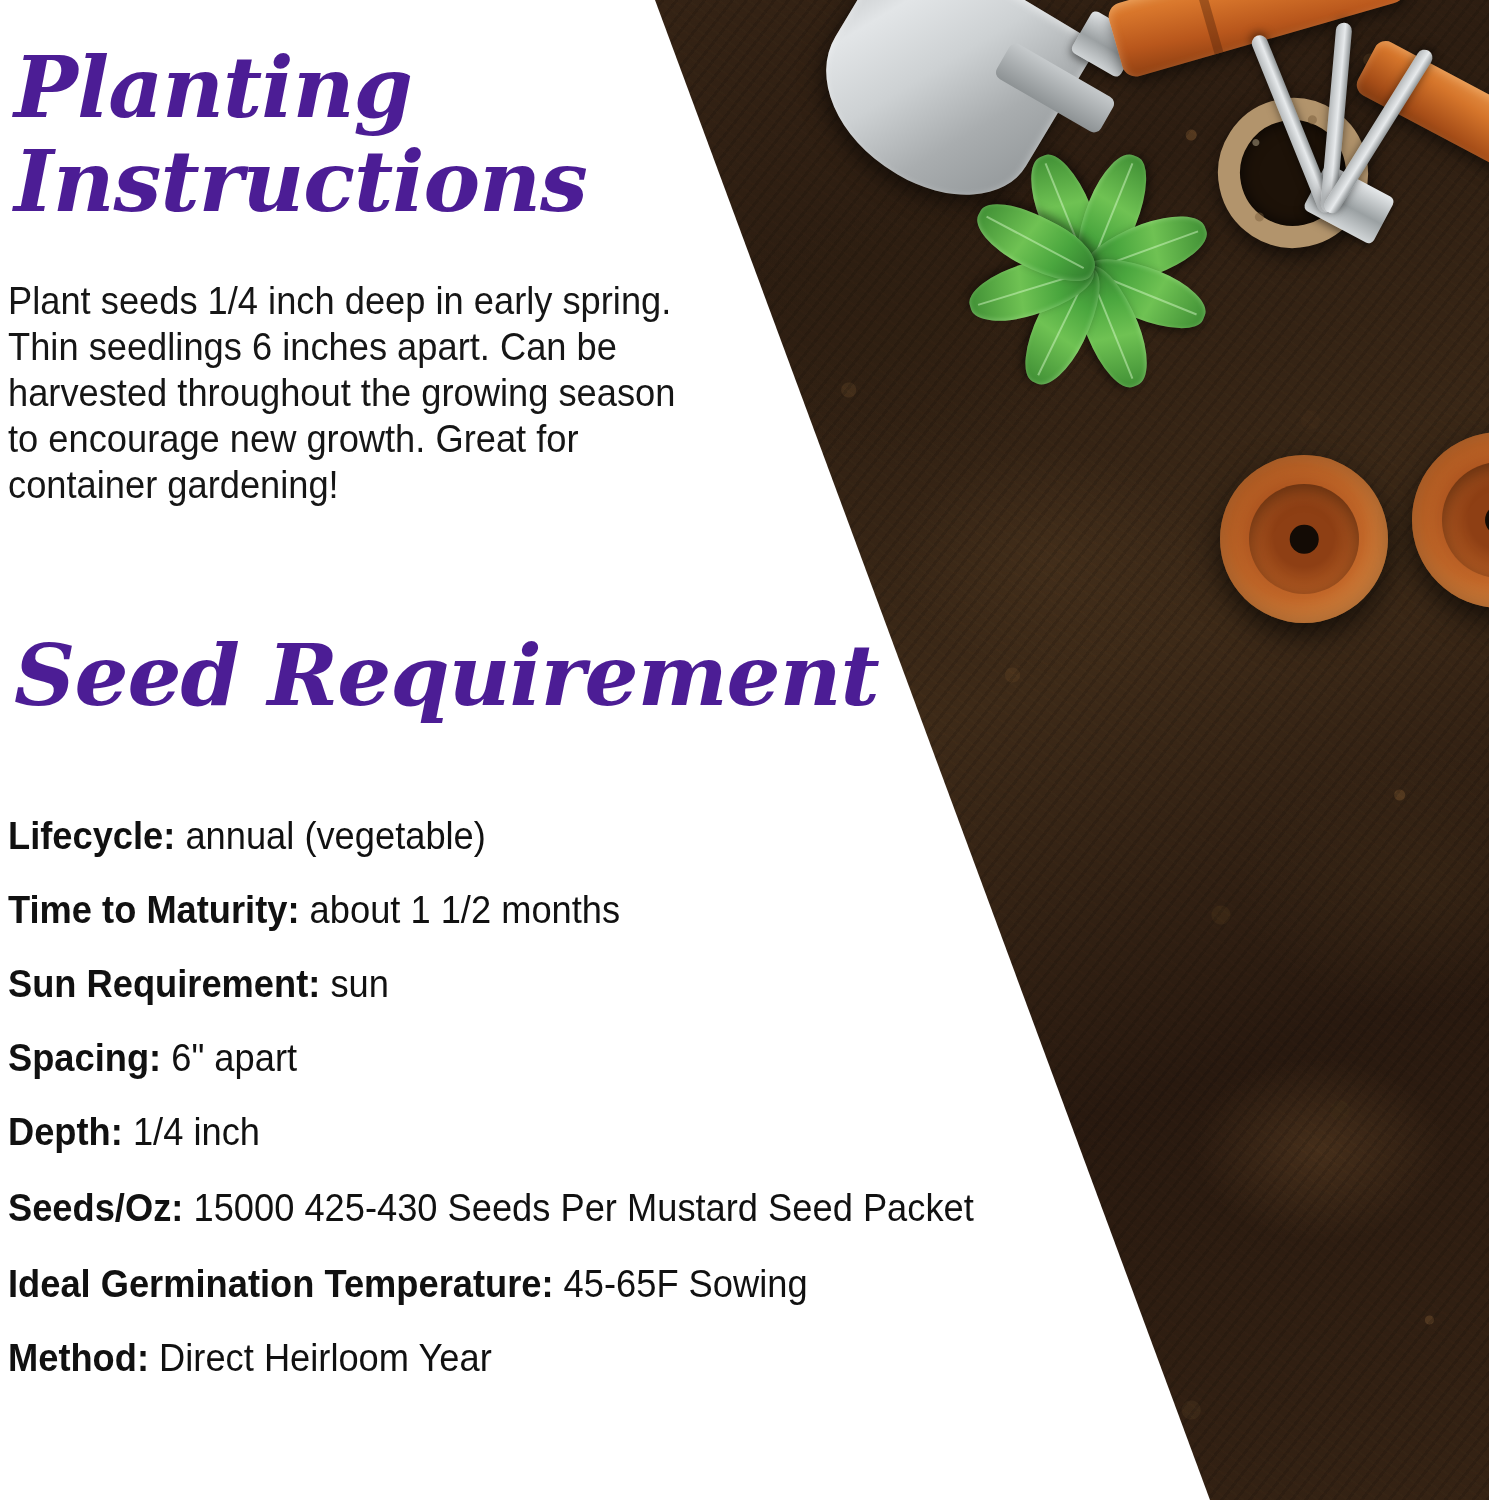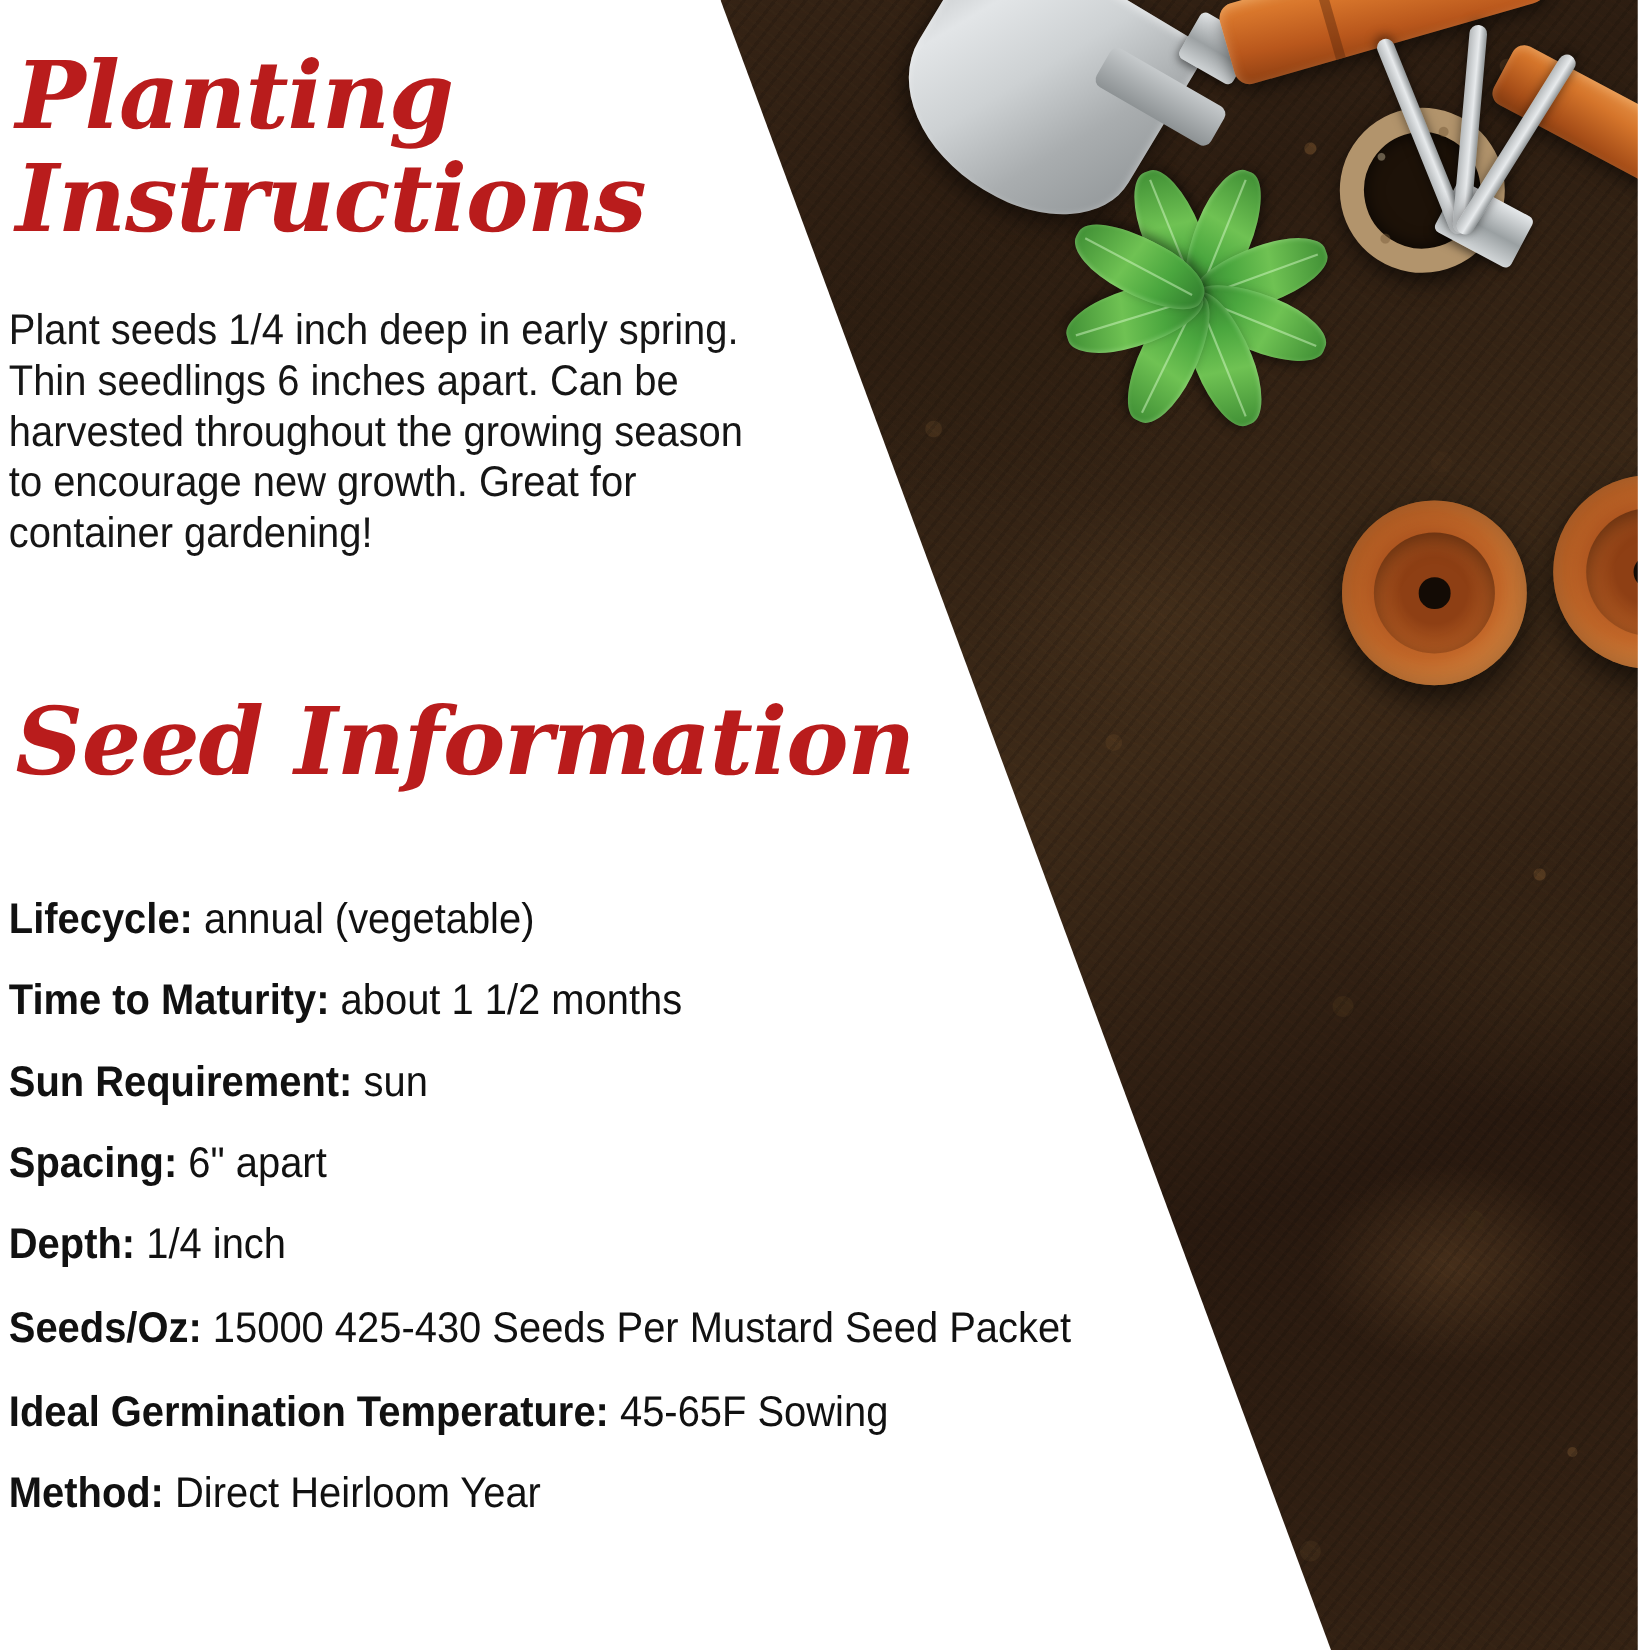--- a/index.html
+++ b/index.html
@@ -268,21 +268,21 @@
     position:absolute;
     left:0; top:0;
     width:1180px;
     padding:0;
     z-index:5;
   }
   .heading {
     font-family:"DejaVu Serif", serif;
     font-weight:700;
     font-style:italic;
-    color:#b91c1c;
+    color:#4c1d95;
     letter-spacing:-1px;
   }
   #h-planting {
     position:absolute; left:14px; top:40px;
     font-size:85px; line-height:94px;
     width:700px;
   }
   #h-seed {
     position:absolute; left:14px; top:628px;
     font-size:85px; line-height:94px;
@@ -367,21 +367,21 @@
     <div class="brush-streaks"></div>
     <div class="brush-specks"></div>
   </div>
 
   <div id="text-col">
 
     <h1 class="heading" id="h-planting">Planting Instructions</h1>
 
     <p id="intro">Plant seeds 1/4 inch deep in early spring. Thin seedlings 6 inches apart. Can be harvested throughout the growing season to encourage new growth. Great for container gardening!</p>
 
-    <h1 class="heading" id="h-seed">Seed Information</h1>
+    <h1 class="heading" id="h-seed">Seed Requirement</h1>
 
     <ul id="spec-list">
         <li><span class="k">Lifecycle:</span> <span class="v">annual (vegetable)</span></li>
         <li><span class="k">Time to Maturity:</span> <span class="v">about 1 1/2 months</span></li>
         <li><span class="k">Sun Requirement:</span> <span class="v">sun</span></li>
         <li><span class="k">Spacing:</span> <span class="v">6" apart</span></li>
         <li><span class="k">Depth:</span> <span class="v">1/4 inch</span></li>
         <li class="wrapped"><span class="k">Seeds/Oz:</span> <span class="v">15000 425-430 Seeds Per Mustard Seed Packet</span></li>
         <li><span class="k">Ideal Germination Temperature:</span> <span class="v">45-65F Sowing</span></li>
         <li><span class="k">Method:</span> <span class="v">Direct Heirloom Year</span></li>

